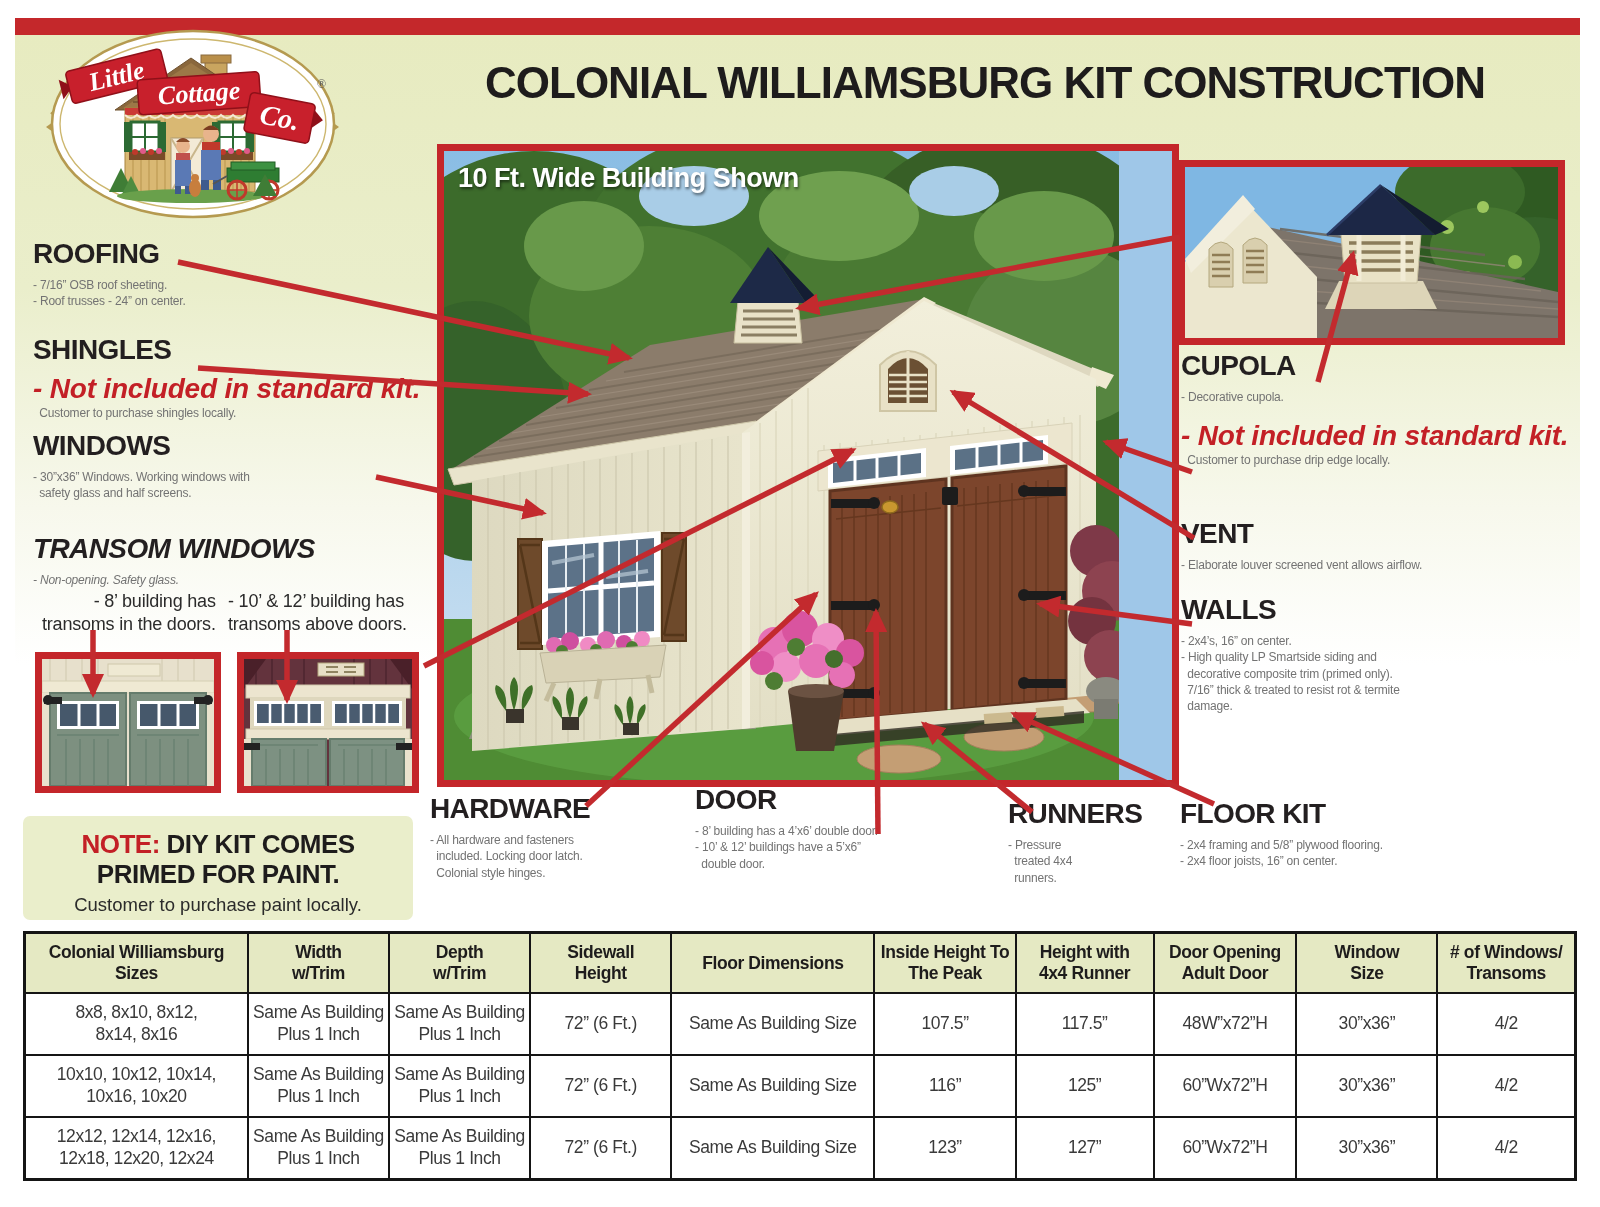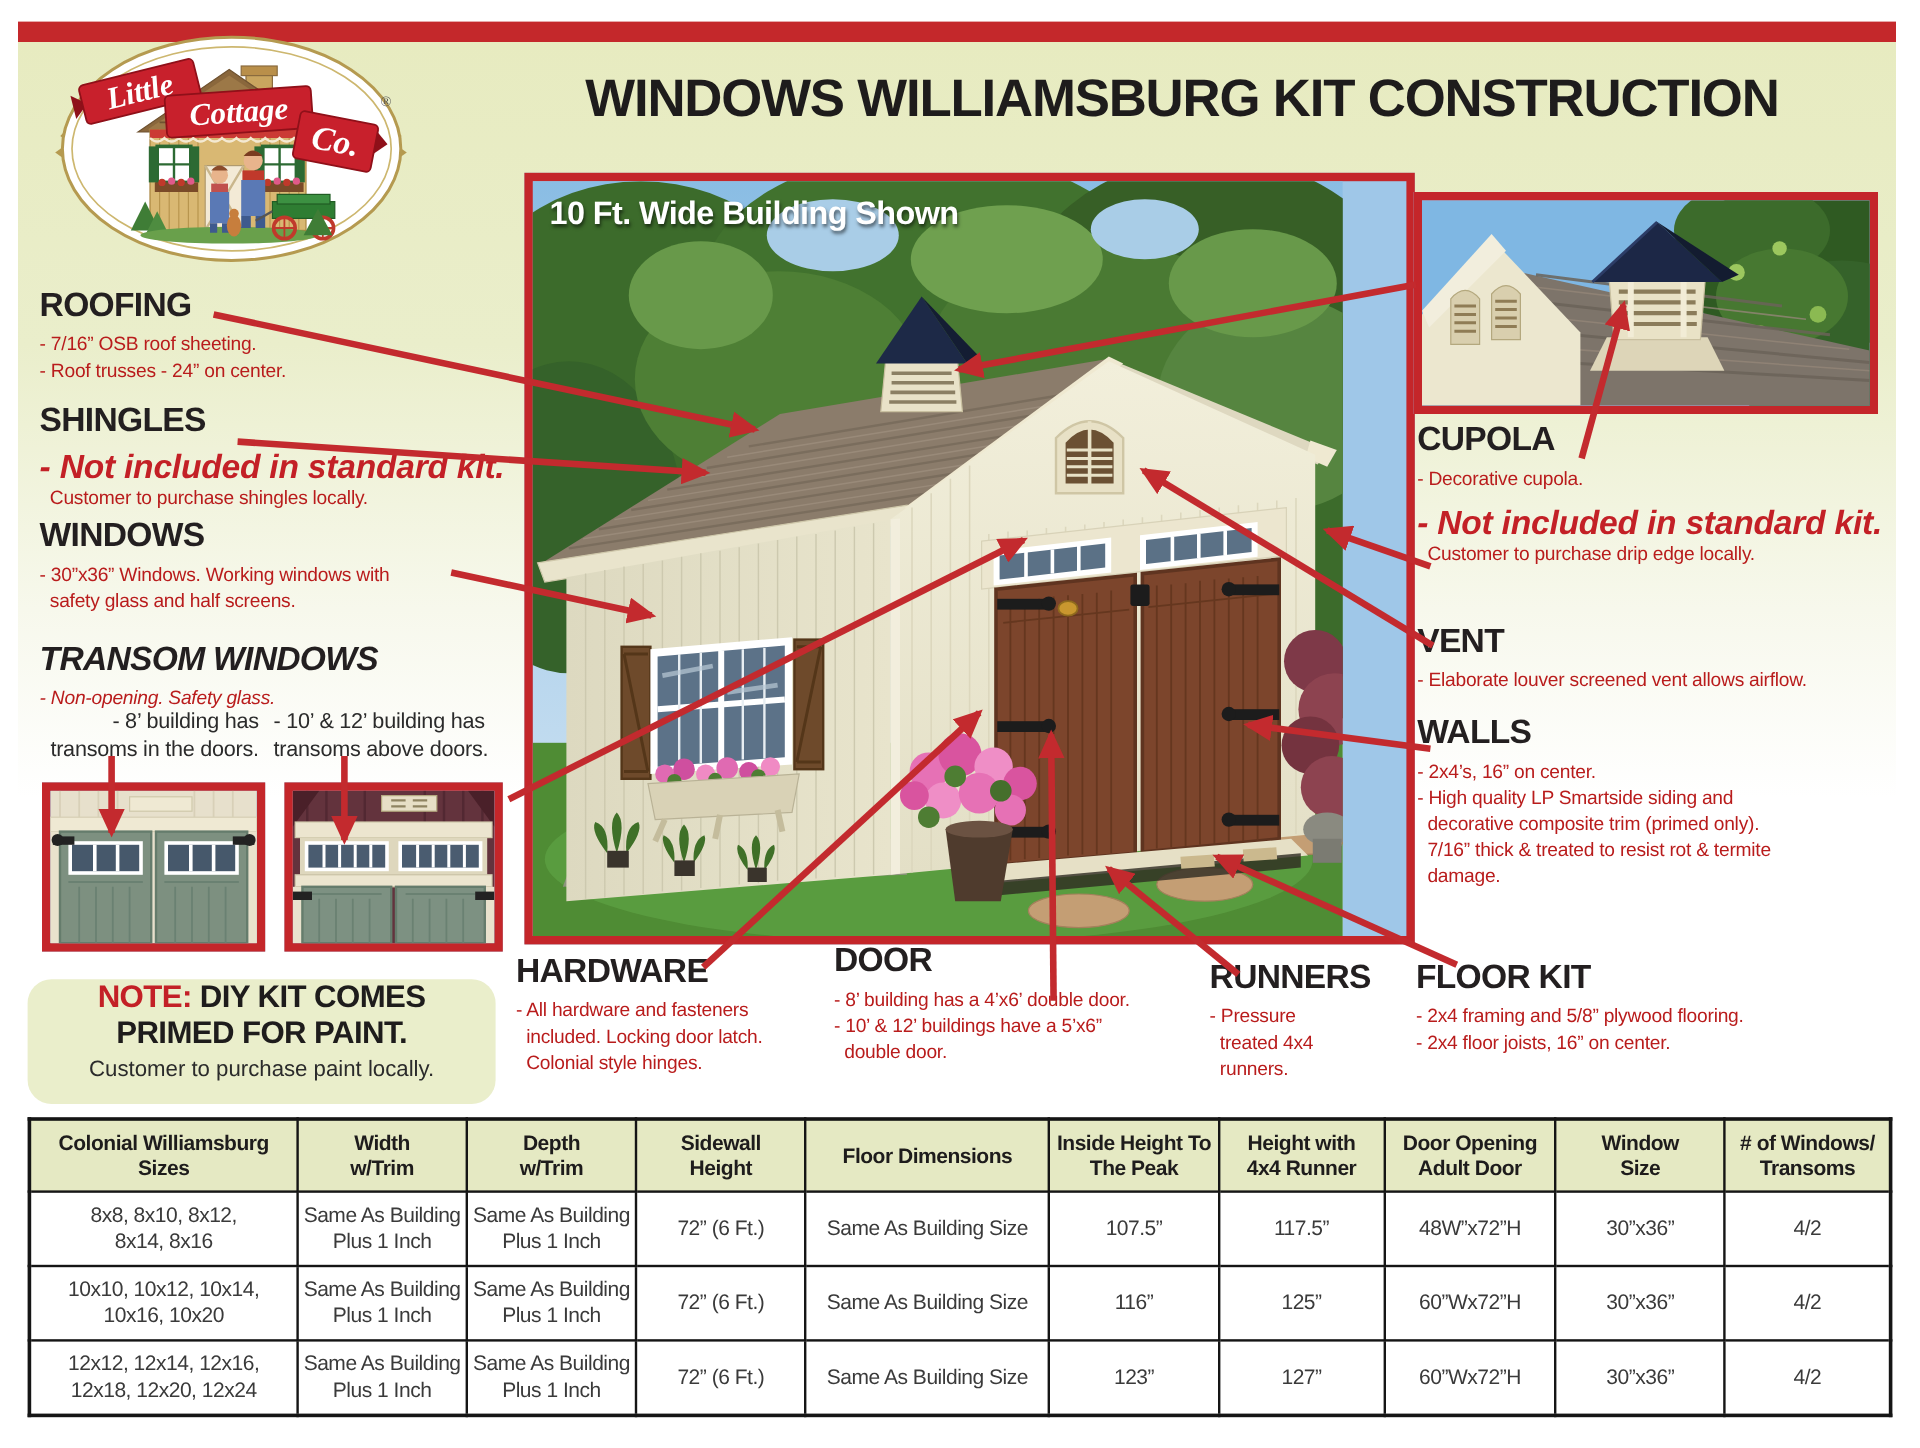--- a/index.html
+++ b/index.html
@@ -4,28 +4,28 @@
 <style>
   html,body{margin:0;padding:0;background:#ffffff;}
   .page{position:relative;width:1600px;height:1207px;background:#ffffff;overflow:hidden;
         font-family:"Liberation Sans",sans-serif;}
   .bg-grad{position:absolute;left:15px;top:35px;width:1565px;height:630px;
         background:linear-gradient(180deg,#e7ebc0 0%,#eaeecb 40%,#f7f8ec 75%,#ffffff 100%);}
   .top-bar{position:absolute;left:15px;top:18px;width:1565px;height:17px;background:#c4282b;}
   .page-title{position:absolute;left:400px;top:58px;width:1170px;text-align:center;
         font-size:44px;font-weight:700;letter-spacing:-1px;color:#1e1c1c;}
   .h-sec{font-size:28px;font-weight:700;letter-spacing:-0.6px;color:#231f20;margin:0 0 7px 0;}
-  .body-txt{font-size:16px;line-height:1.36;color:#b91c1c;white-space:pre-line;letter-spacing:-0.2px;}
+  .body-txt{font-size:12px;line-height:1.36;color:#737373;white-space:pre-line;letter-spacing:-0.2px;}
   .warn{font-size:28px;font-weight:700;font-style:italic;color:#c32026;letter-spacing:-0.2px;}
   .sec{position:absolute;}
   .photo-frame{position:absolute;border:7px solid #c4262a;box-sizing:border-box;background:#9fc7e8;}
   .photo-caption{position:absolute;left:14px;top:12px;font-size:27px;font-weight:700;color:#ffffff;
         text-shadow:1px 2px 3px rgba(0,0,0,0.55);letter-spacing:-0.5px;}
   .note-box{position:absolute;left:23px;top:816px;width:390px;height:104px;background:#eaeecb;
-        border-radius:20px;text-align:center;padding-top:0;box-sizing:border-box;}
+        border-radius:7px;text-align:center;padding-top:14px;box-sizing:border-box;}
   .note-main{font-size:26px;font-weight:700;color:#1e1c1c;line-height:1.15;white-space:pre-line;letter-spacing:-0.5px;}
   .note-label{color:#c32026;font-weight:700;}
   .note-sub{font-size:18.5px;color:#2b2b2b;margin-top:4px;}
   .transom-note{position:absolute;font-size:18px;line-height:1.3;color:#2b2b2b;white-space:pre-line;letter-spacing:-0.2px;}
   .spec-table{position:absolute;left:23px;top:931px;width:1554px;border-collapse:collapse;
         border:3px solid #151515;table-layout:fixed;}
   .spec-table th,.spec-table td{border:2px solid #151515;text-align:center;vertical-align:middle;
         white-space:pre-line;padding:4px 2px;letter-spacing:-0.4px;}
   .spec-table th{background:#e5e9c3;font-size:17.5px;font-weight:700;color:#1e1c1c;height:50px;line-height:1.18;}
   .spec-table td{background:#ffffff;font-size:17.5px;color:#3a3a3a;height:52px;line-height:1.25;}
@@ -34,21 +34,21 @@
   svg text{font-family:"Liberation Serif",serif;}
 </style>
 </head>
 <body>
 
 <div class="page">
 
   <div class="bg-grad"></div>
   <div class="top-bar"></div>
 
-  <div class="page-title z2">WINDOWS WILLIAMSBURG KIT CONSTRUCTION</div>
+  <div class="page-title z2">COLONIAL WILLIAMSBURG KIT CONSTRUCTION</div>
 
   <div class="sec z3" style="left:45px;top:22px;width:295px;height:198px;">
     <svg width="295" height="198" viewBox="0 0 295 198">
       <g stroke="#b59a50" fill="none" stroke-width="2">
         <path d="M6,92 c10,-12 20,-4 12,4 c14,-8 22,6 8,12 c10,2 10,10 2,12"></path>
         <path d="M289,92 c-10,-12 -20,-4 -12,4 c-14,-8 -22,6 -8,12 c-10,2 -10,10 -2,12"></path>
       </g>
       <polygon points="8,100 15,105 8,110 1,105" fill="#b59a50"></polygon>
       <polygon points="287,100 294,105 287,110 280,105" fill="#b59a50"></polygon>
       <ellipse cx="148" cy="102" rx="141" ry="93" fill="#ffffff" stroke="#b59a50" stroke-width="2.5"></ellipse>

